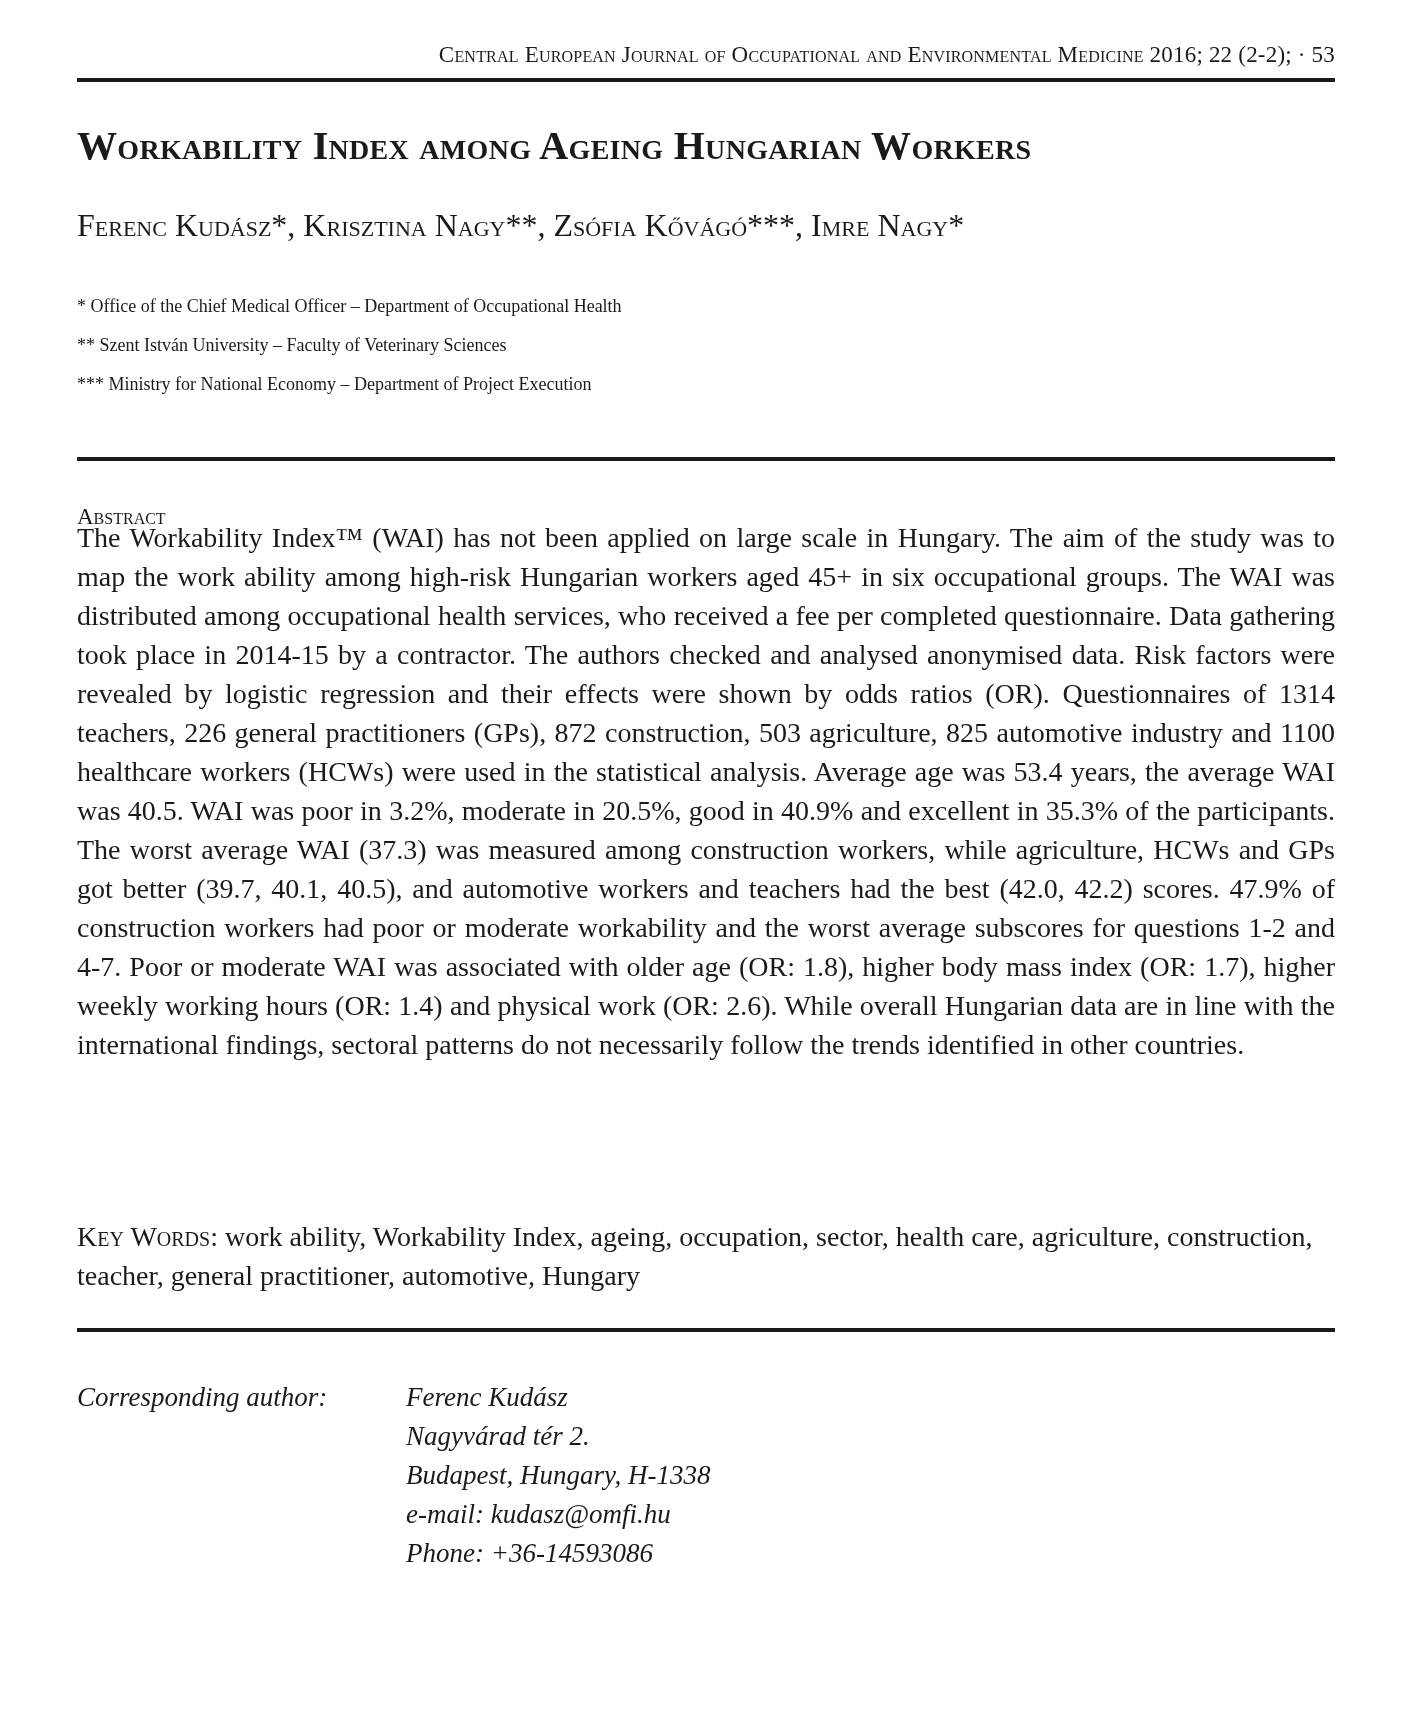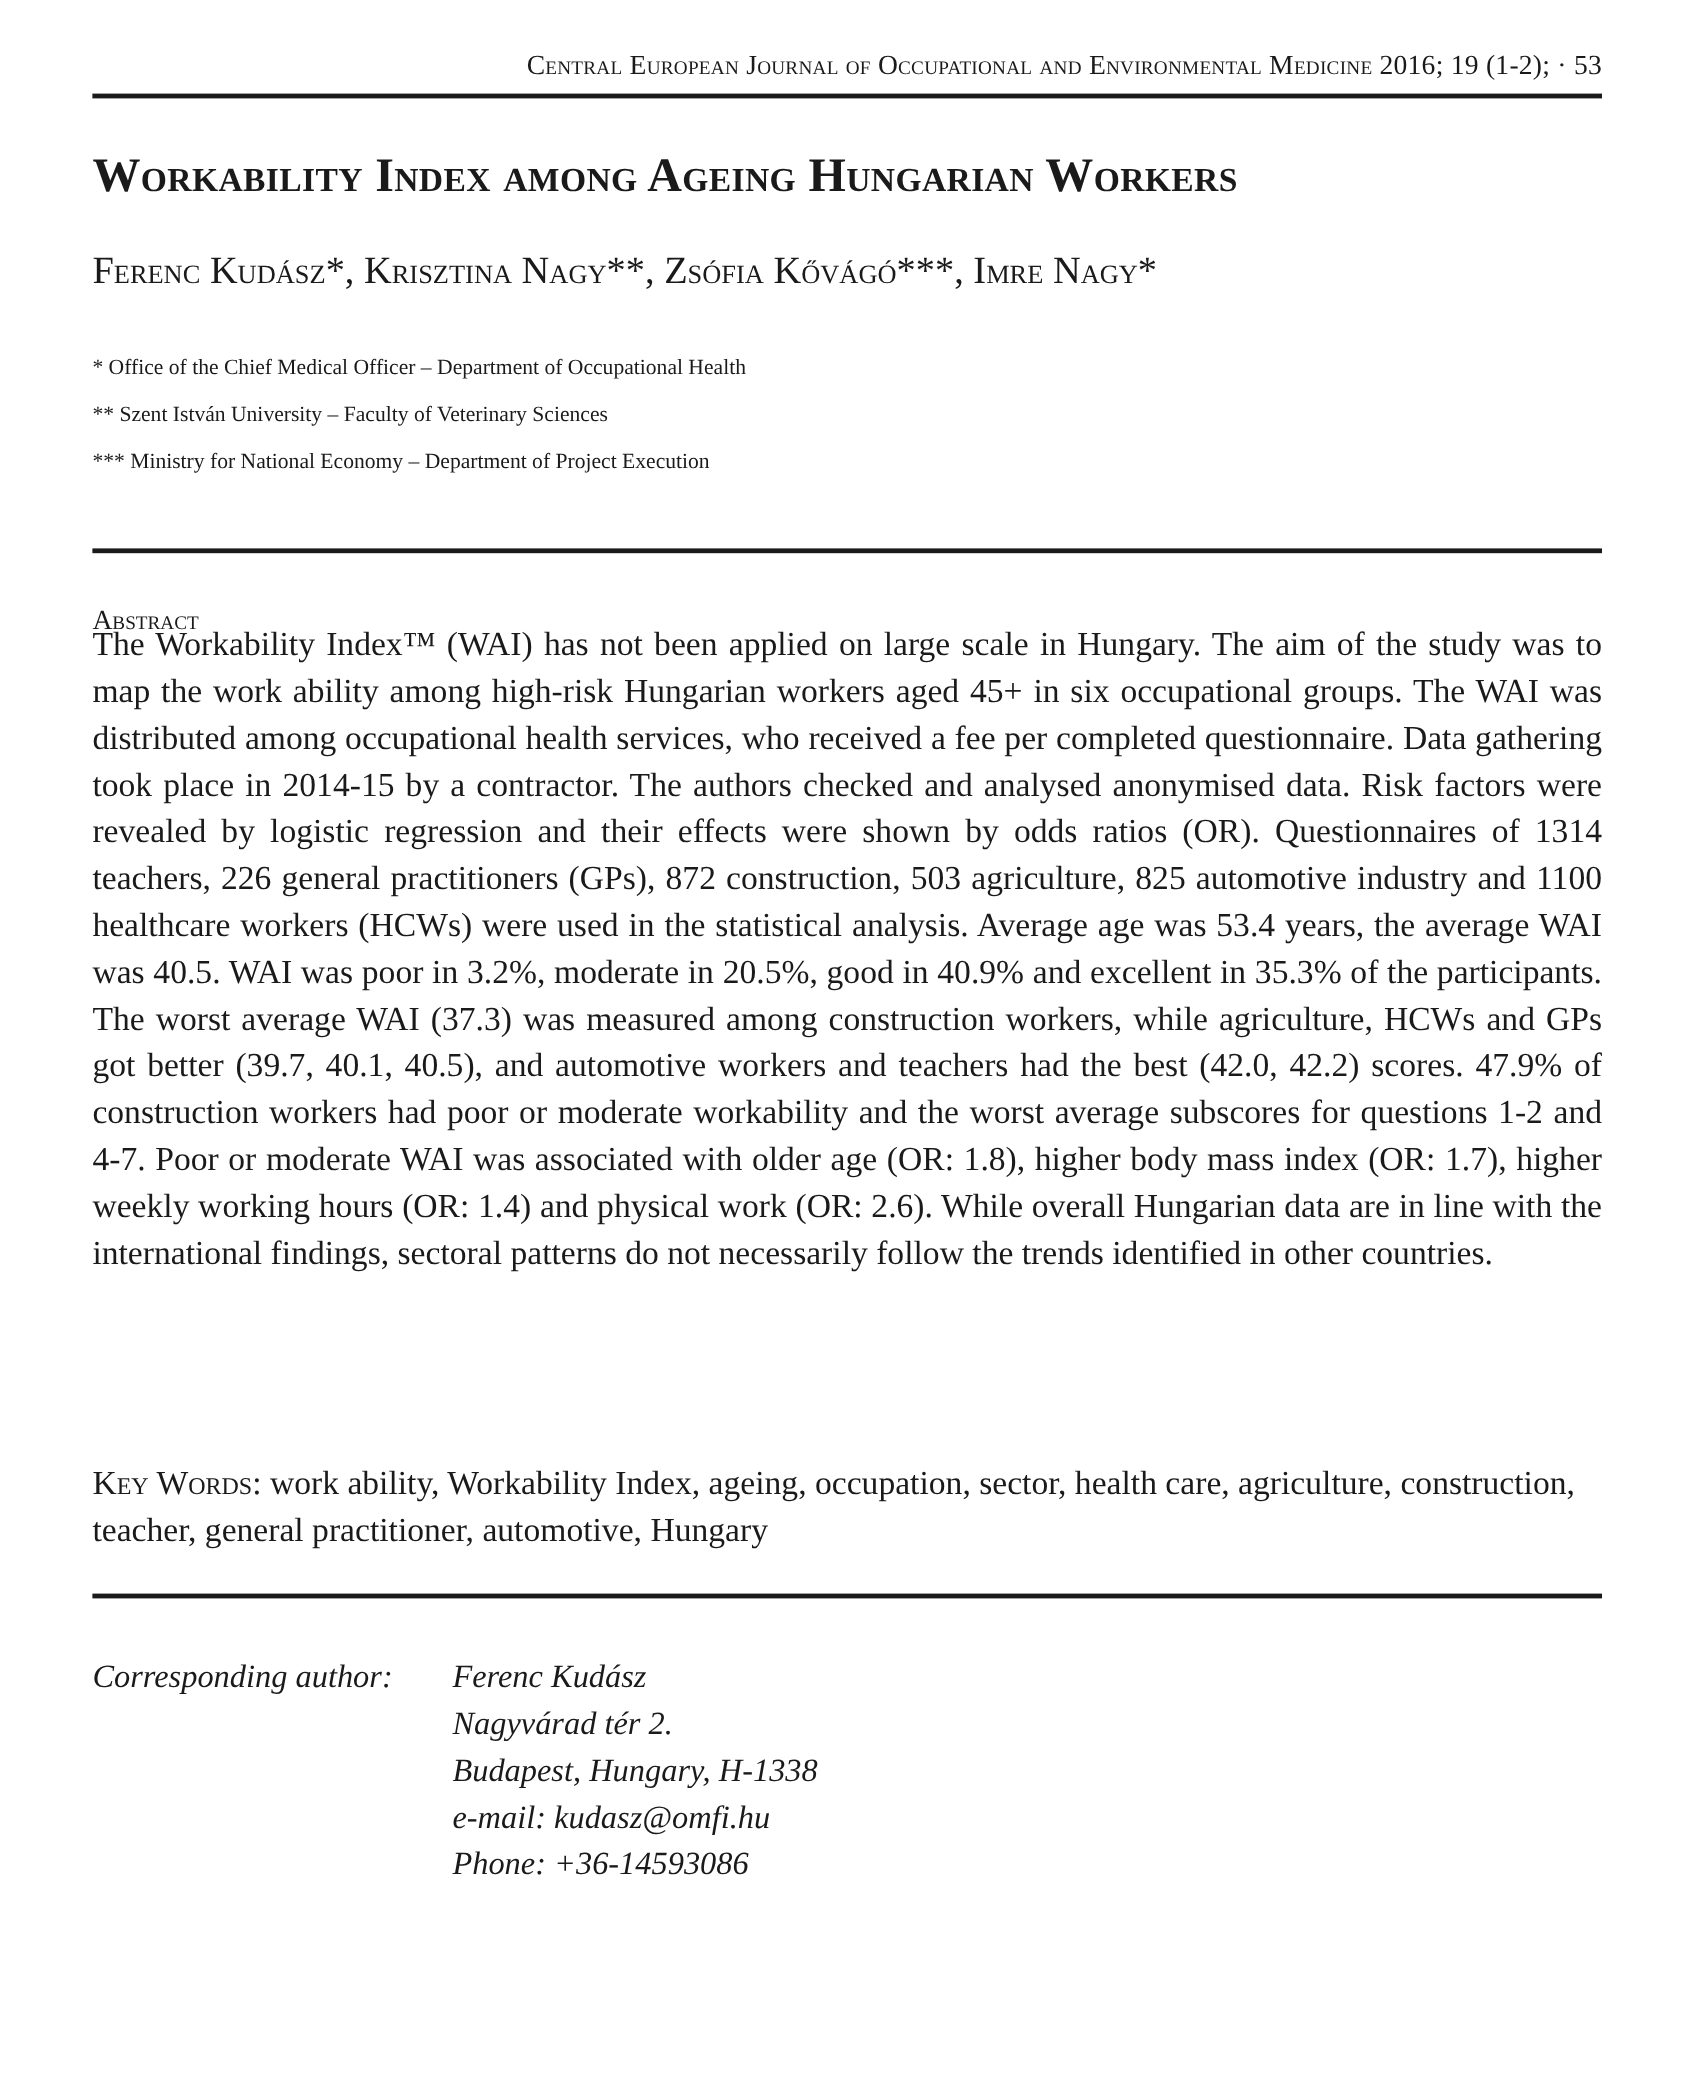--- a/index.html
+++ b/index.html
@@ -35,28 +35,28 @@
       left: 77px; width: 1258px; top: 518px; font-size: 28px; line-height: 39px;
       text-align: justify; text-align-last: left;
     }
     .keywords {
       left: 77px; width: 1258px; top: 1217px; font-size: 28px; line-height: 39px;
     }
     .kw-label { font-variant: small-caps; }
     .corr { left: 77px; top: 1378px; font-size: 27px; line-height: 39px; font-style: italic; }
     .corr-row { display: flex; }
     .corr-label { width: 300px; white-space: nowrap; }
-    .corr-lines div { white-space: nowrap; }
+    .corr-lines div { white-space: nowrap; margin-left: 29px; }
     .dates { left: 77px; top: 1606px; font-size: 27px; line-height: 39px; }
     .dates sup { font-size: 15px; line-height: 0; }
   </style>
 </head>
 <body>
 
-<div class="abs running-head">Central European Journal of Occupational and Environmental Medicine 2016; 19 (1-2); · 53</div>
+<div class="abs running-head">Central European Journal of Occupational and Environmental Medicine 2016; 22 (2-2); · 53</div>
 <div class="abs rule rule-top"></div>
 
 <div class="abs title">Workability Index among Ageing Hungarian Workers</div>
 <div class="abs authors">Ferenc Kudász*, Krisztina Nagy**, Zsófia Kővágó***, Imre Nagy*</div>
 
 <div class="abs affils">
   <div>* Office of the Chief Medical Officer – Department of Occupational Health</div>
   <div>** Szent István University – Faculty of Veterinary Sciences</div>
   <div>*** Ministry for National Economy – Department of Project Execution</div>
 </div>

